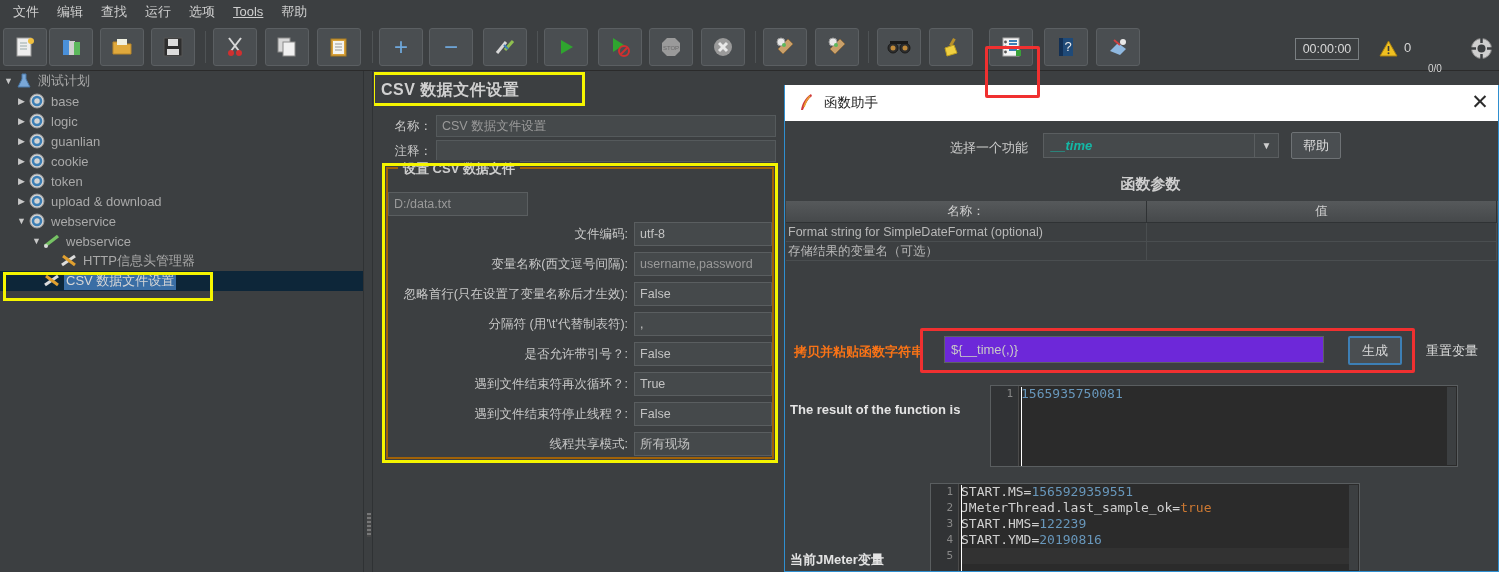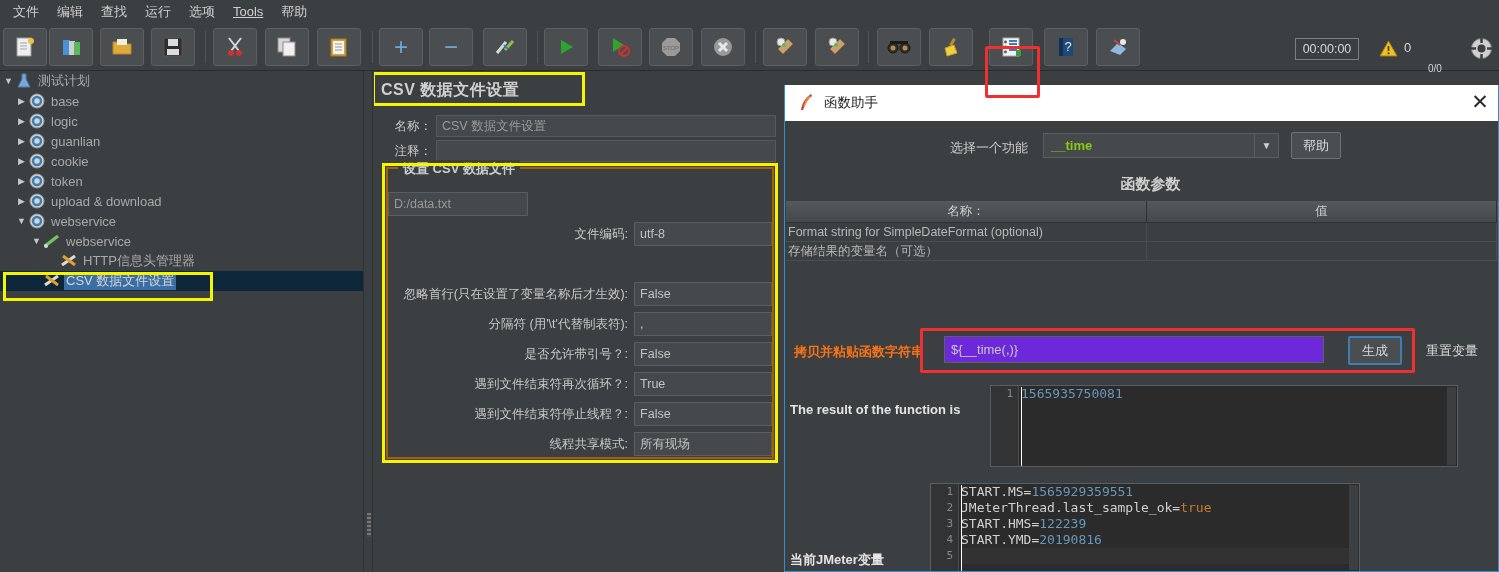--- a/index.html
+++ b/index.html
@@ -134,21 +134,21 @@
     position: absolute; right: 8px; top: 6px; width: 24px; height: 24px;
     font-size: 21px; color: #2c2c2c; line-height: 22px; text-align: center; font-weight: 300;
   }
   .dlg-body { position: absolute; left: 0; top: 36px; width: 715px; height: 451px; }
 
   .sel-func-label { position: absolute; left: 165px; top: 18px; font-size: 13px; color: #cccccc; }
   .combo {
     position: absolute; left: 258px; top: 12px; width: 236px; height: 25px;
     background: #45494b; border: 1px solid #5a5e60; display: flex; align-items: center;
   }
-  .combo-text { flex: 1; font-size: 13px; color: #84cc16; font-weight: bold; padding-left: 7px; }
+  .combo-text { flex: 1; font-size: 13px; color: #14b8a6; font-weight: bold; padding-left: 7px; font-style: italic; }
   .combo-arrow {
     width: 24px; height: 23px; border-left: 1px solid #5a5e60; display: flex;
     align-items: center; justify-content: center; font-size: 10px; color: #cfcfcf;
   }
   .btn {
     background: #4a4e51; border: 1px solid #6e7275; border-radius: 2px;
     font-size: 13px; color: #dcdcdc; display: flex; align-items: center; justify-content: center;
   }
   .help-btn { position: absolute; left: 506px; top: 11px; width: 50px; height: 27px; }
 
@@ -543,20 +543,24 @@
 
     <div class="group-box">
       <span class="group-title">设置 CSV 数据文件</span>
 
       <div class="gf-row" style="top:22px">
         <span class="gf-val muted">D:/data.txt</span>
       </div>
       <div class="gf-row" style="top:52px">
         <span class="gf-label">文件编码:</span>
         <span class="gf-val">utf-8</span>
+      </div>
+      <div class="gf-row" style="top:82px">
+        <span class="gf-label">变量名称(西文逗号间隔):</span>
+        <span class="gf-val muted">username,password</span>
       </div>
       <div class="gf-row" style="top:112px">
         <span class="gf-label">忽略首行(只在设置了变量名称后才生效):</span>
         <span class="gf-val">False</span>
       </div>
       <div class="gf-row" style="top:142px">
         <span class="gf-label">分隔符 (用'\t'代替制表符):</span>
         <span class="gf-val">,</span>
       </div>
       <div class="gf-row" style="top:172px">

